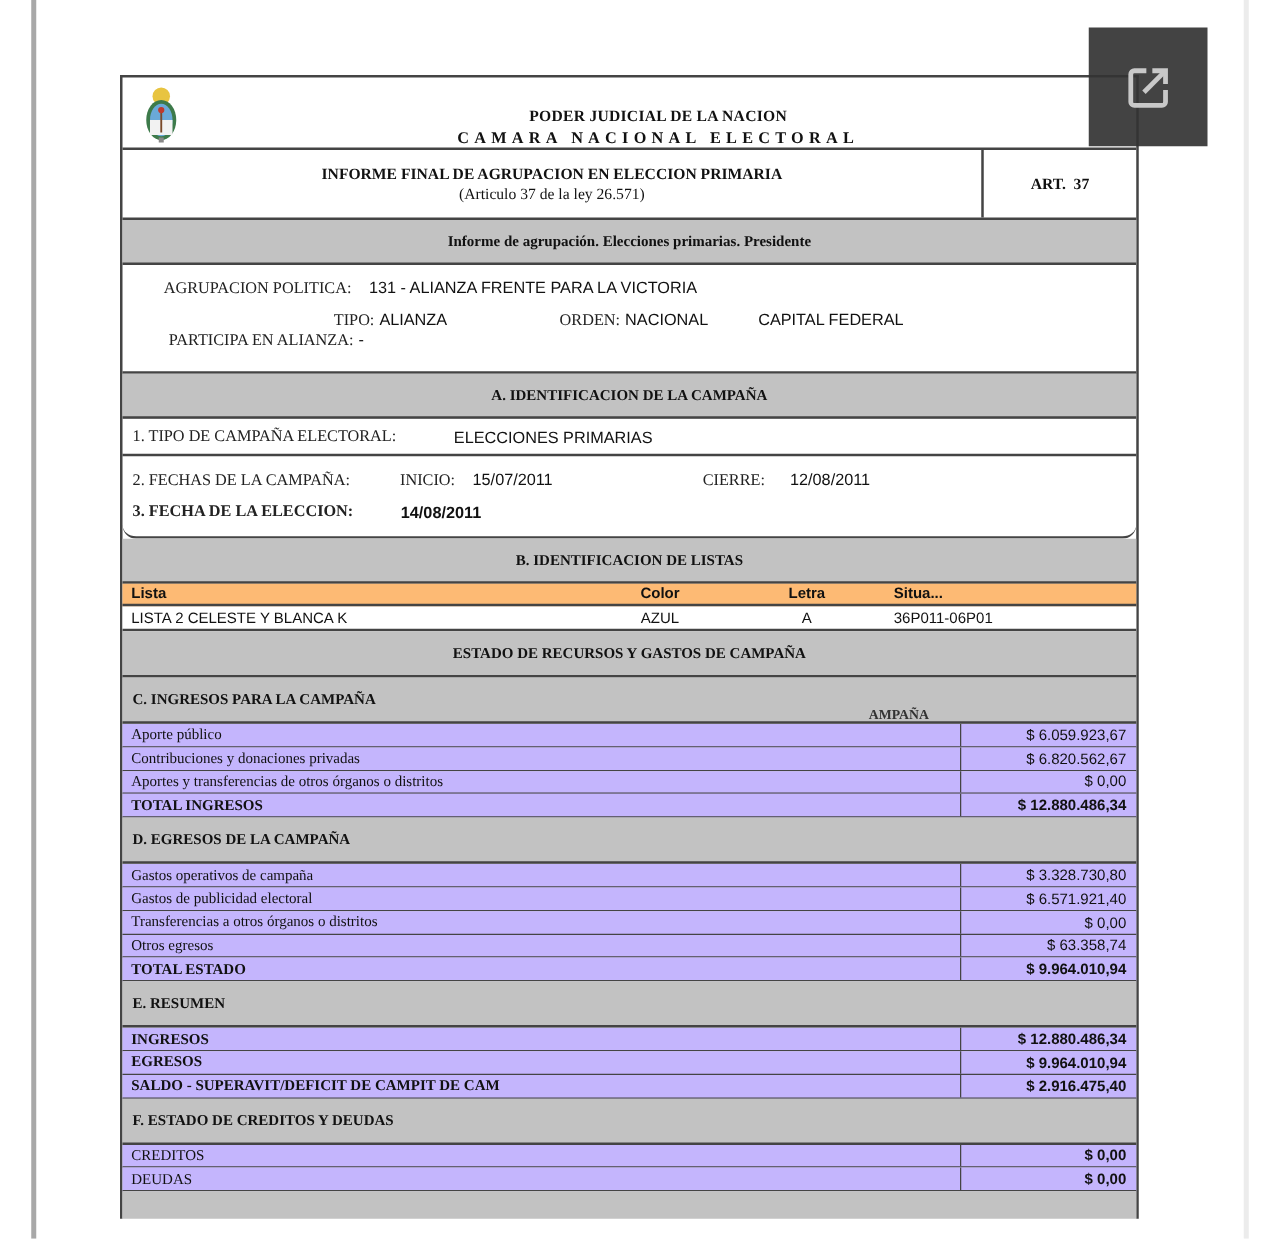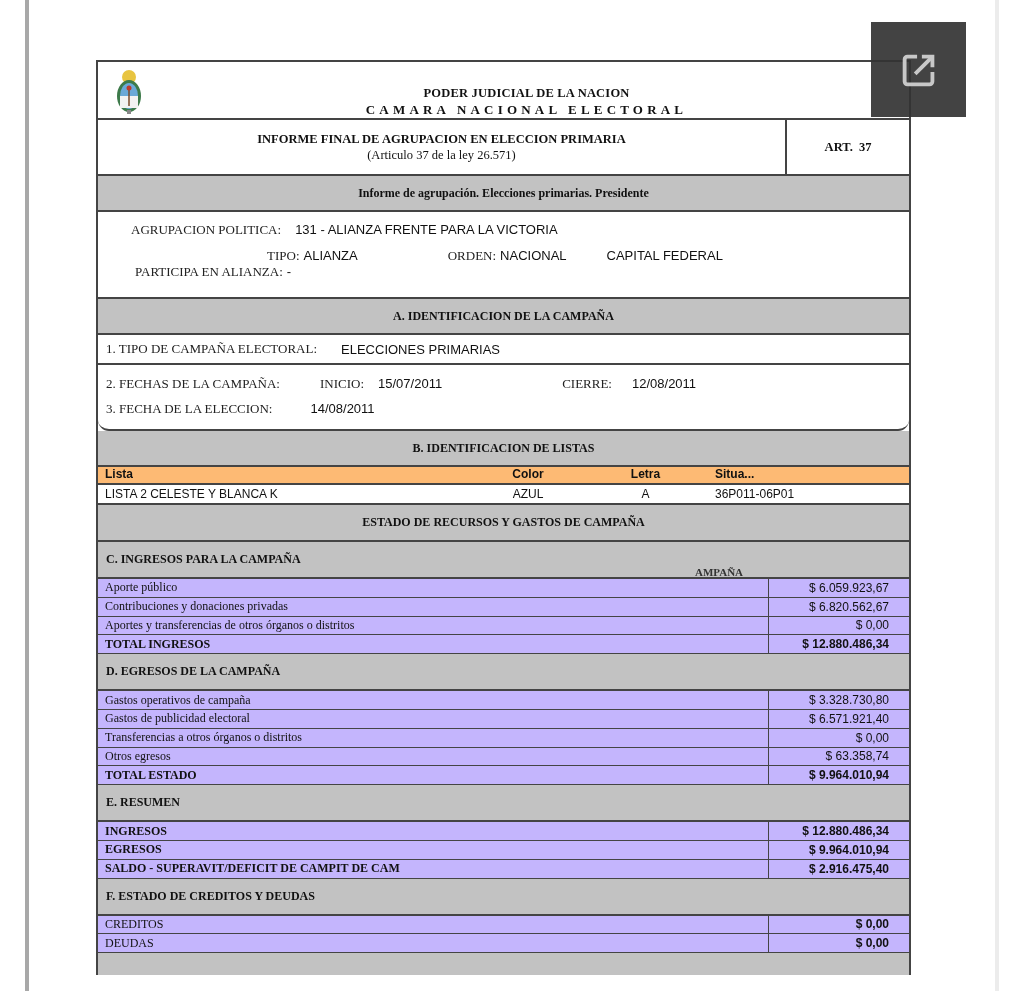--- a/index.html
+++ b/index.html
@@ -47,21 +47,21 @@
 
     .lists-head { height: 18px; align-items: flex-start; font-family: "Liberation Sans", sans-serif; font-weight: bold; font-size: 12px; background: #fdba74; position: relative; }
     .lists-row { height: 20px; align-items: center; font-family: "Liberation Sans", sans-serif; font-size: 12px; background: #fff; }
     .c-lista { width: 370px; padding-left: 7px; }
     .c-color { width: 120px; text-align: center; }
     .c-letra { width: 115px; text-align: center; }
     .c-sit { flex: 1; padding-left: 12px; }
 
     .fin-row { height: 18.8px; align-items: stretch; font-size: 12px; background: #c4b5fd; border-bottom-width: 1.5px; }
     .fin-row .l { flex: 1; padding-left: 7px; display: flex; align-items: center; border-right: 1.5px solid #444; }
-    .fin-row .r { width: 140px; padding-right: 20px; display: flex; align-items: center; justify-content: flex-end; font-family: "Liberation Sans", sans-serif; font-size: 12px; }
+    .fin-row .r { width: 140px; padding-right: 8px; display: flex; align-items: center; justify-content: flex-end; font-family: "Liberation Sans", sans-serif; font-size: 12px; }
     .fin-row.bold .l { font-weight: bold; }
     .fin-row.bold .r { font-weight: bold; }
 
     .sec-band { height: 37px; align-items: center; padding-left: 8px; font-weight: bold; font-size: 12px; position: relative; }
     .ghost { position: absolute; font-weight: bold; font-size: 11px; color: #333; }
 
     .bottom-band { height: 22px; border-bottom: none; }
   </style>
 </head>
 <body>
@@ -119,31 +119,31 @@
     </div>
     <div class="agr-line" style="padding-left:37px; margin-top:-6px;">
       <span class="lbl">PARTICIPA EN ALIANZA:</span>
       <span class="val" style="margin-left:4px;">-</span>
     </div>
   </div>
 
   <div class="row gray band">A. IDENTIFICACION DE LA CAMPAÑA</div>
   <div class="row field-row">
     <span class="lbl">1. TIPO DE CAMPAÑA ELECTORAL:</span>
-    <span class="val" style="margin-left:24px;">ELECCIONES PRIMARIAS</span>
+    <span class="val" style="margin-left:46px;">ELECCIONES PRIMARIAS</span>
   </div>
   <div class="row dates-block">
     <div style="display:flex; align-items:baseline;">
       <span class="lbl">2. FECHAS DE LA CAMPAÑA:</span>
       <span class="lbl" style="margin-left:40px;">INICIO:</span>
       <span class="val" style="margin-left:14px;">15/07/2011</span>
       <span class="lbl" style="margin-left:120px;">CIERRE:</span>
       <span class="val" style="margin-left:20px;">12/08/2011</span>
     </div>
-    <div style="display:flex; align-items:flex-start; margin-top:9px;">
+    <div style="display:flex; align-items:flex-end; margin-top:9px;font-weight:bold;">
       <span class="lbl">3. FECHA DE LA ELECCION:</span>
       <span class="val" style="margin-left:38px;">14/08/2011</span>
     </div>
   </div>
 
   <div class="row gray band" style="height:36px;">B. IDENTIFICACION DE LISTAS</div>
   <div class="row lists-head">
     <div class="c-lista">Lista</div>
     <div class="c-color">Color</div>
     <div class="c-letra">Letra</div>

